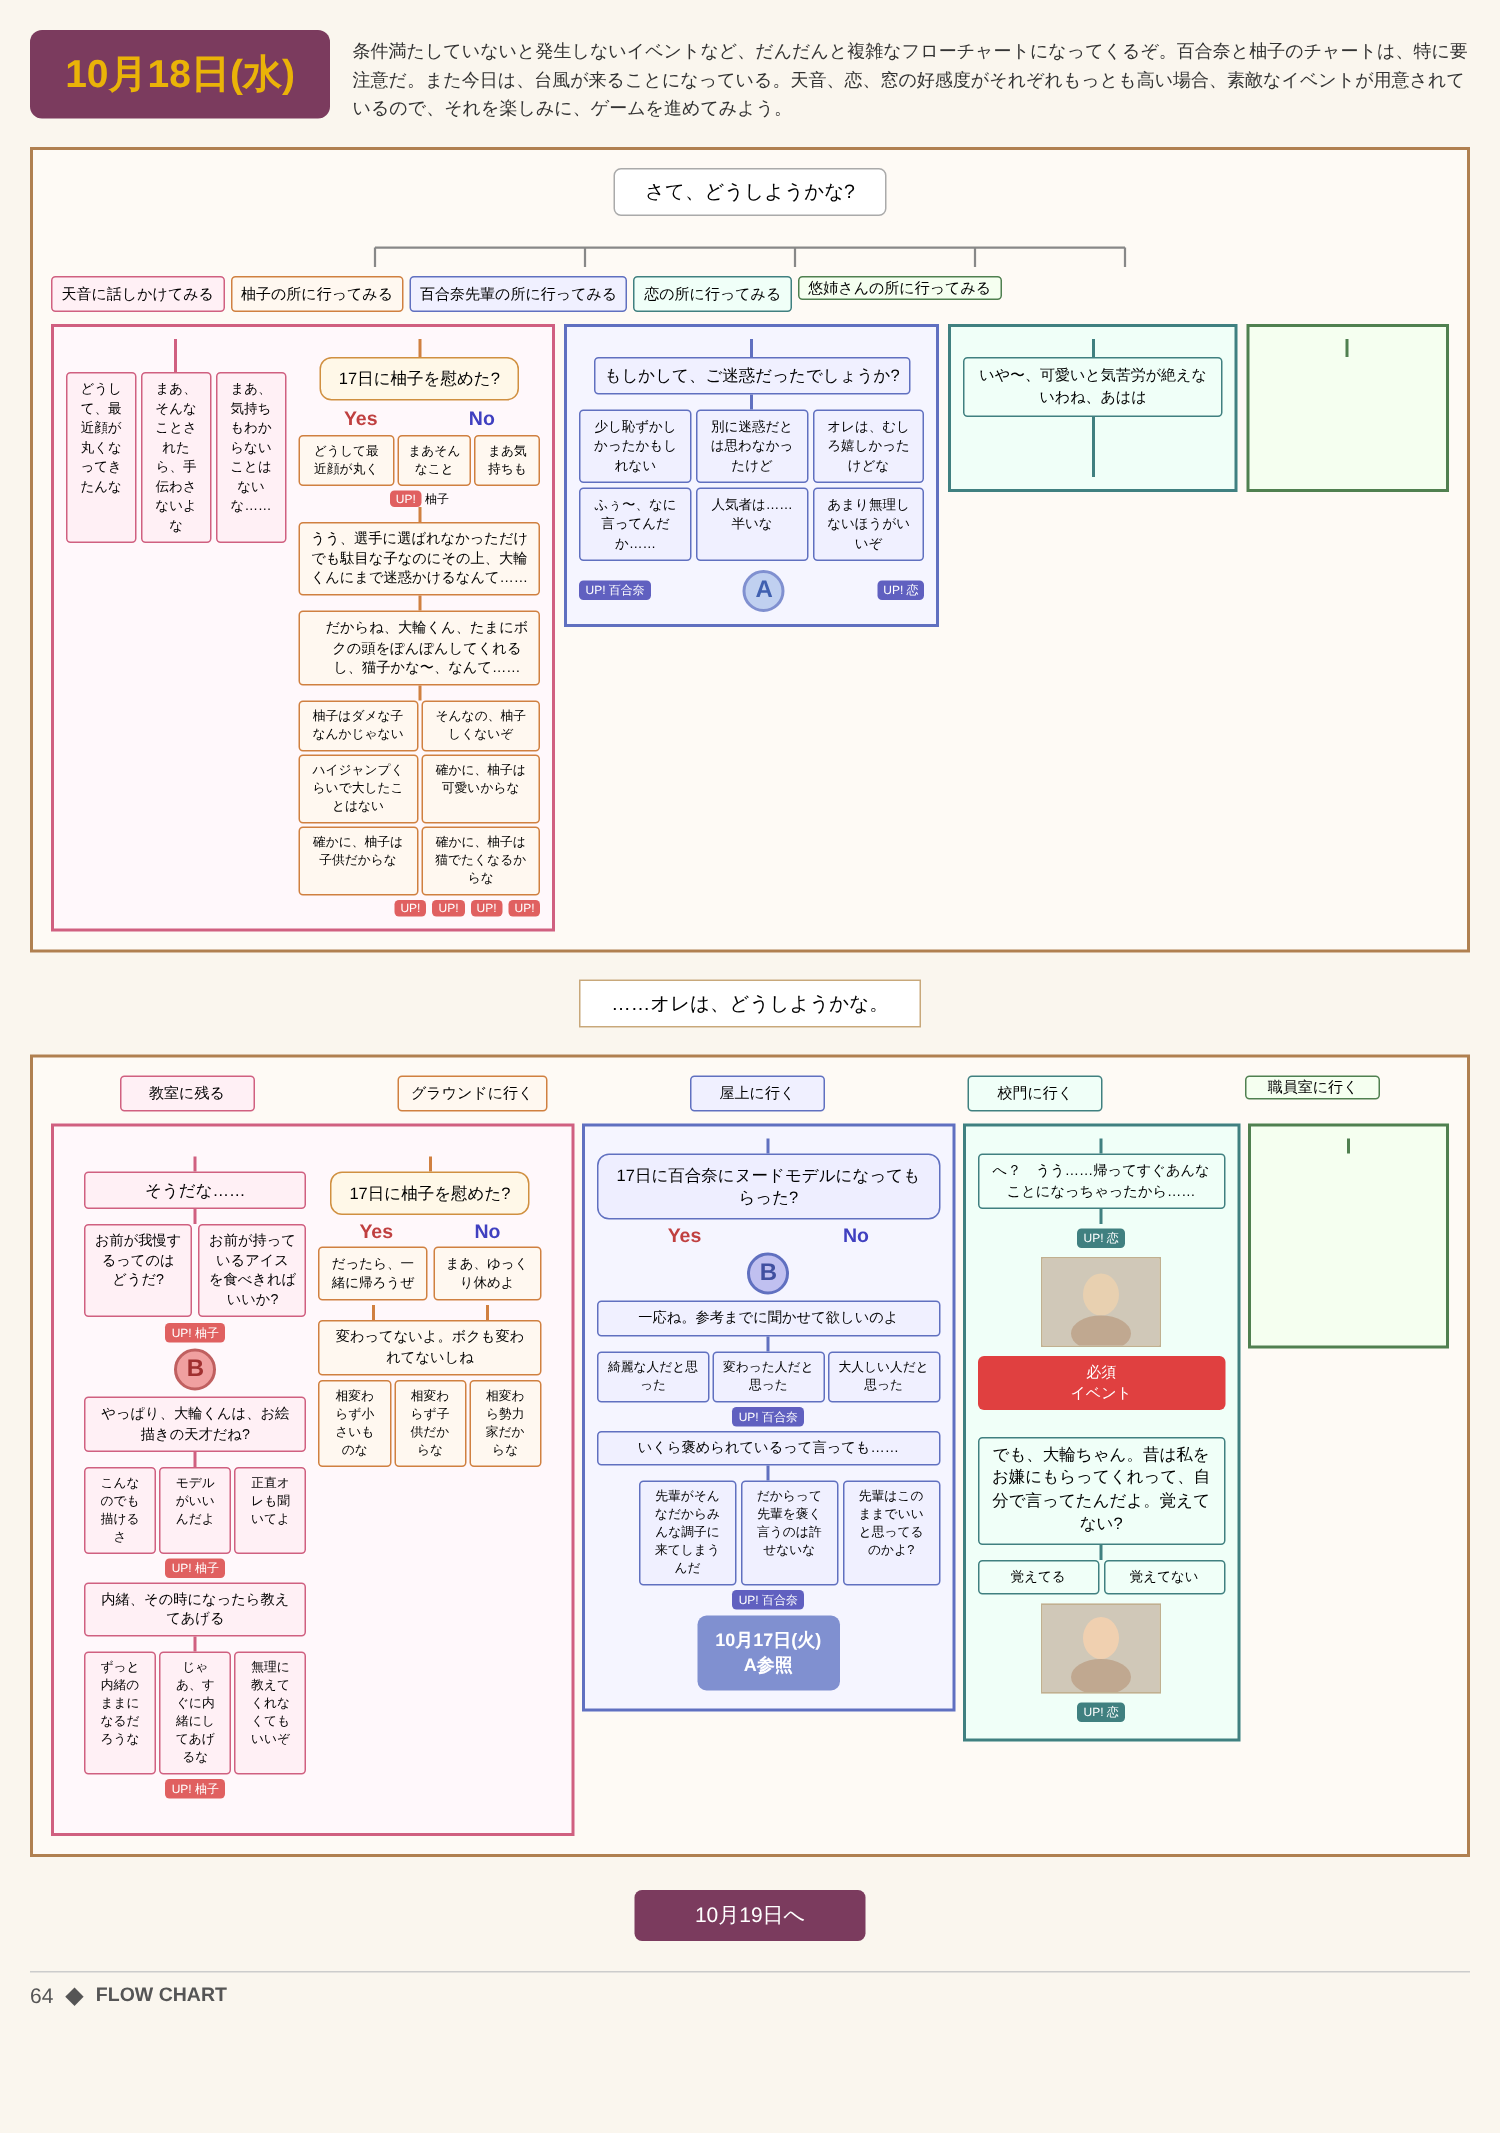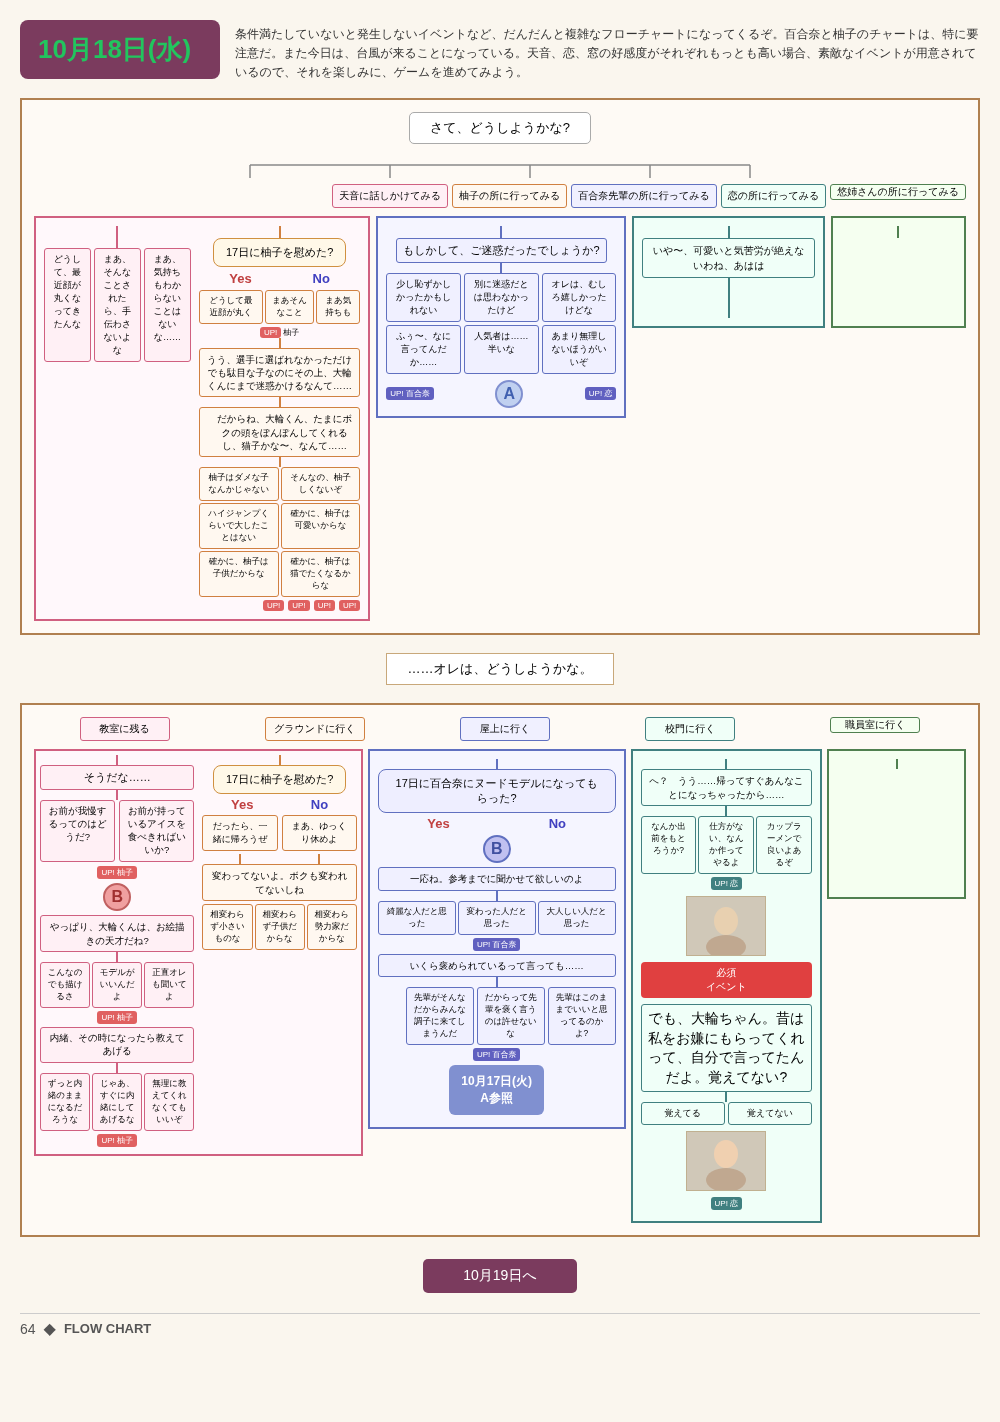--- a/index.html
+++ b/index.html
@@ -23,28 +23,28 @@
     
     .header-section {
       display: flex;
       align-items: flex-start;
       gap: 15px;
       margin-bottom: 15px;
     }
 
     .date-box {
       background: #7b3b5e;
-      color: #22c55e;
+      color: #eab308;
       padding: 12px 18px;
       border-radius: 8px;
       font-size: 26px;
       font-weight: bold;
       white-space: nowrap;
       min-width: 200px;
-      text-align: left;
+      text-align: center;
     }
 
     .header-text {
       font-size: 12px;
       color: #333;
       line-height: 1.6;
       padding-top: 5px;
     }
 
     
@@ -249,21 +249,21 @@
       <svg width="700" height="20">
           <line x1="100" y1="5" x2="600" y2="5" stroke="#888" stroke-width="1.5"></line>
         <line x1="100" y1="5" x2="100" y2="18" stroke="#888" stroke-width="1.5"></line>
         <line x1="240" y1="5" x2="240" y2="18" stroke="#888" stroke-width="1.5"></line>
         <line x1="380" y1="5" x2="380" y2="18" stroke="#888" stroke-width="1.5"></line>
         <line x1="500" y1="5" x2="500" y2="18" stroke="#888" stroke-width="1.5"></line>
         <line x1="600" y1="5" x2="600" y2="18" stroke="#888" stroke-width="1.5"></line>
       </svg>
     </div>
 
-    <div class="row-container" style="justify-content:flex-end;margin-bottom:8px;font-family:Liberation Mono, monospace;">
+    <div class="row-container" style="justify-content:flex-start;margin-bottom:8px;font-family:Liberation Mono, monospace;">
       <div class="box-pink" style="min-width:100px;">天音に話しかけてみる</div>
       <div class="box-orange" style="min-width:100px;">柚子の所に行ってみる</div>
       <div class="box-blue" style="min-width:120px;">百合奈先輩の所に行ってみる</div>
       <div class="box-teal" style="min-width:100px;">恋の所に行ってみる</div>
       <div class="box-green" style="min-width:110px;">悠姉さんの所に行ってみる</div>
     </div>
 
     <div class="row-container" style="align-items:flex-start;gap:6px;">
 
       <div style="flex:2.2;border:2px solid #d06080;padding:8px;background:#fff8fb;">
@@ -372,21 +372,21 @@
     <div class="row-container" style="justify-content:space-around;margin-bottom:8px;">
       <div class="box-pink" style="min-width:90px;">教室に残る</div>
       <div class="box-orange" style="min-width:100px;">グラウンドに行く</div>
       <div class="box-blue" style="min-width:90px;">屋上に行く</div>
       <div class="box-teal" style="min-width:90px;">校門に行く</div>
       <div class="box-green" style="min-width:90px;">職員室に行く</div>
     </div>
 
     <div class="row-container" style="align-items:flex-start;gap:5px;">
 
-      <div style="flex:2.4;border:2px solid #d06080;padding:4px;background:#fff8fb;">
+      <div style="flex:2.4;border:2px solid #d06080;padding:20px;background:#fff8fb;">
         <div style="display:flex;gap:8px;align-items:flex-start;">
 
           <div style="flex:1;">
             <div class="v-line-pink" style="height:10px;"></div>
             <div class="box-pink" style="font-size:11px;">そうだな……</div>
             <div class="v-line-pink" style="height:8px;"></div>
             <div style="display:flex;gap:4px;justify-content:center;">
               <div class="box-pink" style="font-size:9.5px;flex:1;">お前が我慢するってのはどうだ?</div>
               <div class="box-pink" style="font-size:9.5px;flex:1;">お前が持っているアイスを食べきればいいか?</div>
             </div>
@@ -474,42 +474,37 @@
         </div>
         <div style="display:flex;justify-content:center;margin:4px 0;">
           <div class="date-special">10月17日(火)<br>A参照</div>
         </div>
       </div>
 
       <div style="flex:1.3;border:2px solid #408080;padding:8px;background:#f0fff8;">
         <div class="v-line-teal" style="height:10px;"></div>
         <div class="box-teal" style="font-size:9.5px;line-height:1.4;">へ？　うう……帰ってすぐあんなことになっちゃったから……</div>
         <div class="v-line-teal" style="height:6px;"></div>
-        <div style="display:flex;gap:2px;">
-          <div class="box-teal" style="font-size:8.5px;flex:1;">なんか出前をもとろうか?</div>
-          <div class="box-teal" style="font-size:8.5px;flex:1;">仕方がない、なんか作ってやるよ</div>
-          <div class="box-teal" style="font-size:8.5px;flex:1;">カップラーメンで良いよあるぞ</div>
-        </div>
         <div style="display:flex;justify-content:center;margin:3px 0;">
           <span class="up-badge" style="background:#408080;">UP! 恋</span>
         </div>
 
         <div style="display:flex;gap:4px;justify-content:center;margin:6px 0;">
           <div class="photo-box">
             <svg width="78" height="58">
                 <rect width="78" height="58" fill="#d0c8b8"></rect>
               <ellipse cx="39" cy="24" rx="12" ry="14" fill="#e8d0b0"></ellipse>
               <ellipse cx="39" cy="50" rx="20" ry="12" fill="#c0a890"></ellipse>
             </svg>
           </div>
         </div>
 
         <div class="required-badge">必須<br>イベント</div>
 
-        <div class="box-teal" style="font-size:14px;line-height:1.4;margin-top:6px;">でも、大輪ちゃん。昔は私をお嫌にもらってくれって、自分で言ってたんだよ。覚えてない?</div>
+        <div class="box-teal" style="font-size:11px;line-height:1.4;margin-top:18px;">でも、大輪ちゃん。昔は私をお嫌にもらってくれって、自分で言ってたんだよ。覚えてない?</div>
         <div class="v-line-teal" style="height:6px;"></div>
         <div style="display:flex;gap:3px;justify-content:center;">
           <div class="box-teal" style="font-size:9px;flex:1;">覚えてる</div>
           <div class="box-teal" style="font-size:9px;flex:1;">覚えてない</div>
         </div>
 
         <div style="display:flex;justify-content:center;margin:6px 0;">
           <div class="photo-box">
             <svg width="78" height="58">
                 <rect width="78" height="58" fill="#d0c8b8"></rect>

